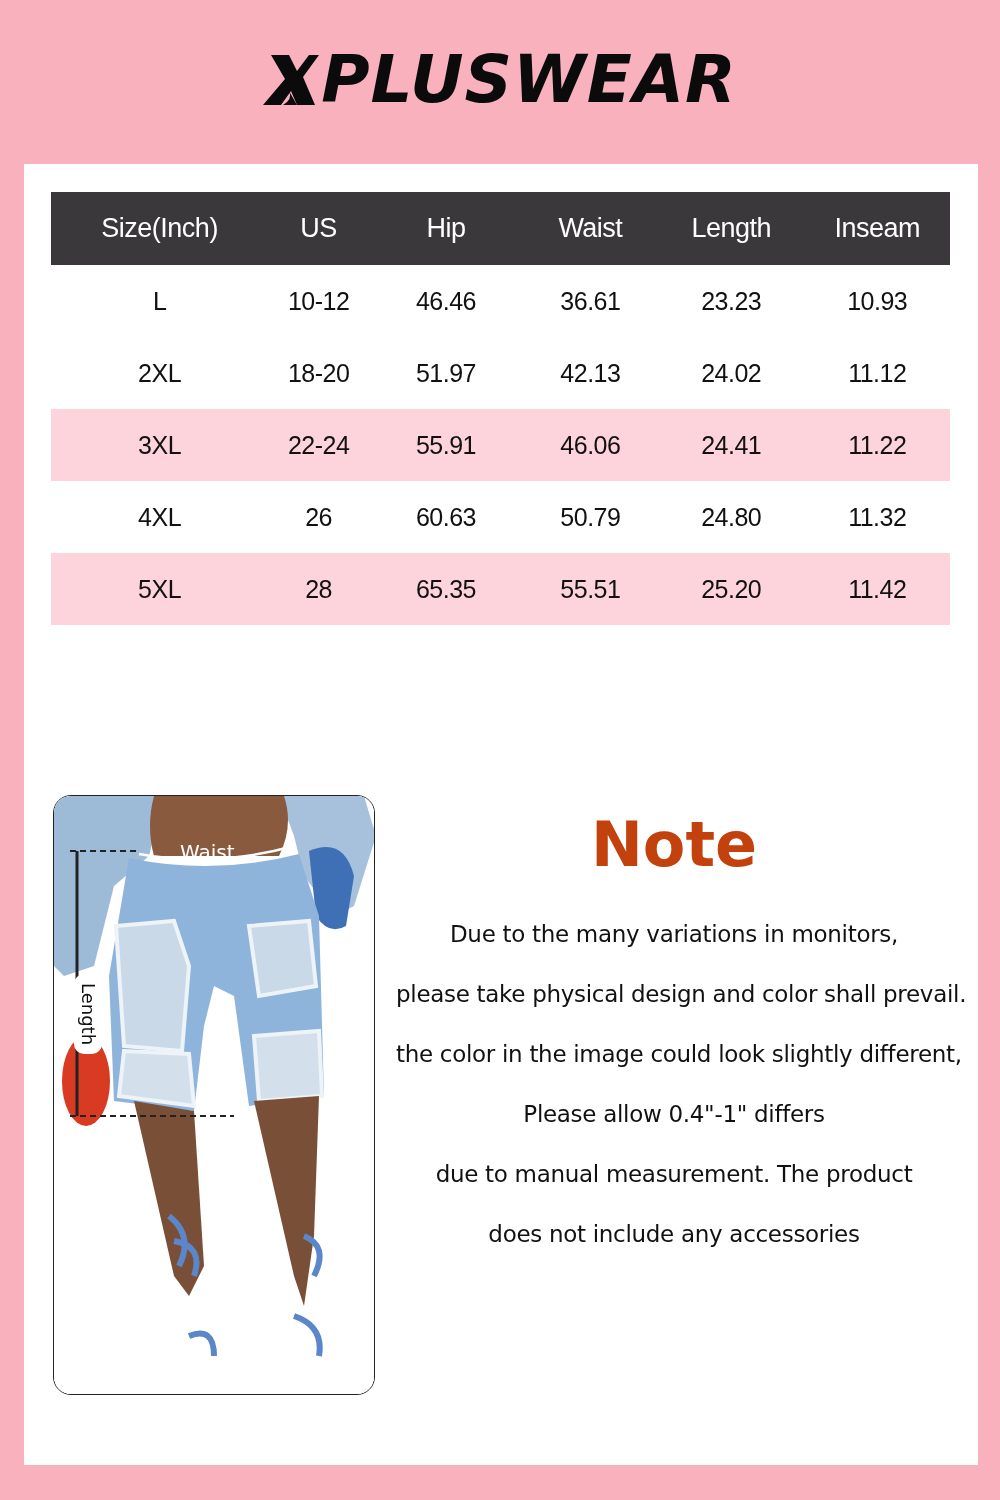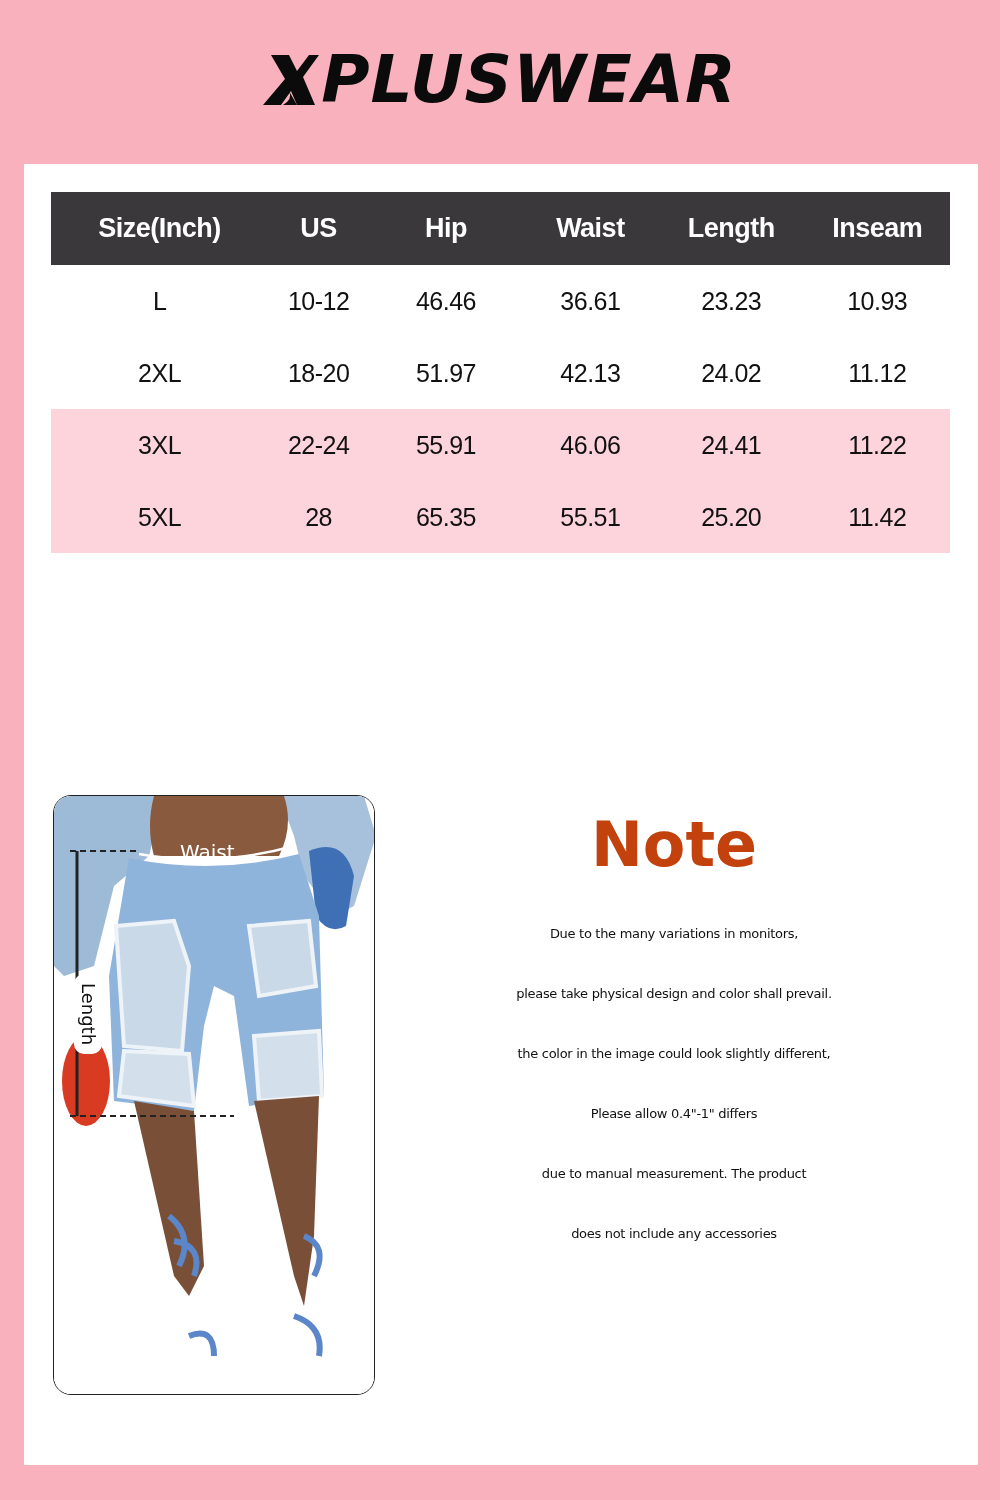--- a/index.html
+++ b/index.html
@@ -40,21 +40,21 @@
     table.size-table {
       position: absolute;
       left: 27px; top: 28px;
       width: 899px;
       border-collapse: collapse;
       table-layout: fixed;
     }
     .size-table th {
       background: #3A383B;
       color: #ffffff;
-      font-weight: 700;
+      font-weight: 400;
       font-size: 27px;
       height: 73px;
       text-align: center;
       letter-spacing: -0.5px;
     }
     .size-table td {
       height: 72px;
       text-align: center;
       font-size: 25px;
       color: #111;
@@ -104,21 +104,21 @@
       font-family: "DejaVu Sans", sans-serif;
       font-weight: 700;
       font-size: 62px;
       color: #c2410c;
       line-height: 1;
       margin-top: 10px;
       margin-bottom: 46px;
     }
     .note-line {
       font-family: "DejaVu Sans", sans-serif;
-      font-size: 13px;
+      font-size: 23px;
       color: #111;
       height: 60px;
       line-height: 24px;
       letter-spacing: -0.3px;
       white-space: nowrap;
     }
   </style>
 </head>
 <body>
 
@@ -171,20 +171,28 @@
         <td>11.12</td>
       </tr>
       <tr class="alt">
         <td>3XL</td>
         <td>22-24</td>
         <td>55.91</td>
         <td>46.06</td>
         <td>24.41</td>
         <td>11.22</td>
       </tr>
+      <tr>
+        <td>4XL</td>
+        <td>26</td>
+        <td>60.63</td>
+        <td>50.79</td>
+        <td>24.80</td>
+        <td>11.32</td>
+      </tr>
       <tr class="alt">
         <td>5XL</td>
         <td>28</td>
         <td>65.35</td>
         <td>55.51</td>
         <td>25.20</td>
         <td>11.42</td>
       </tr>
     </tbody>
   </table>

